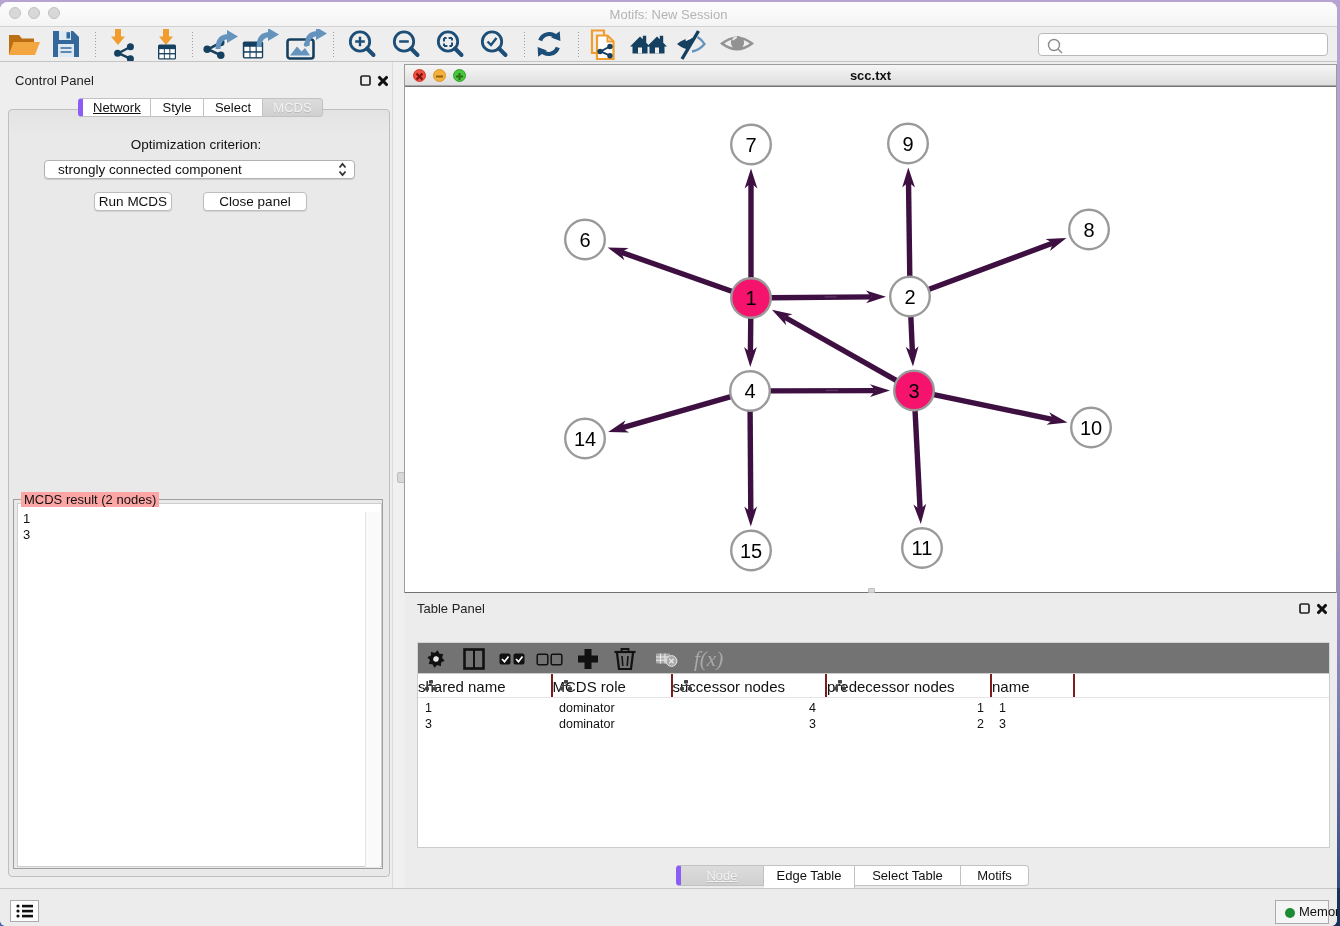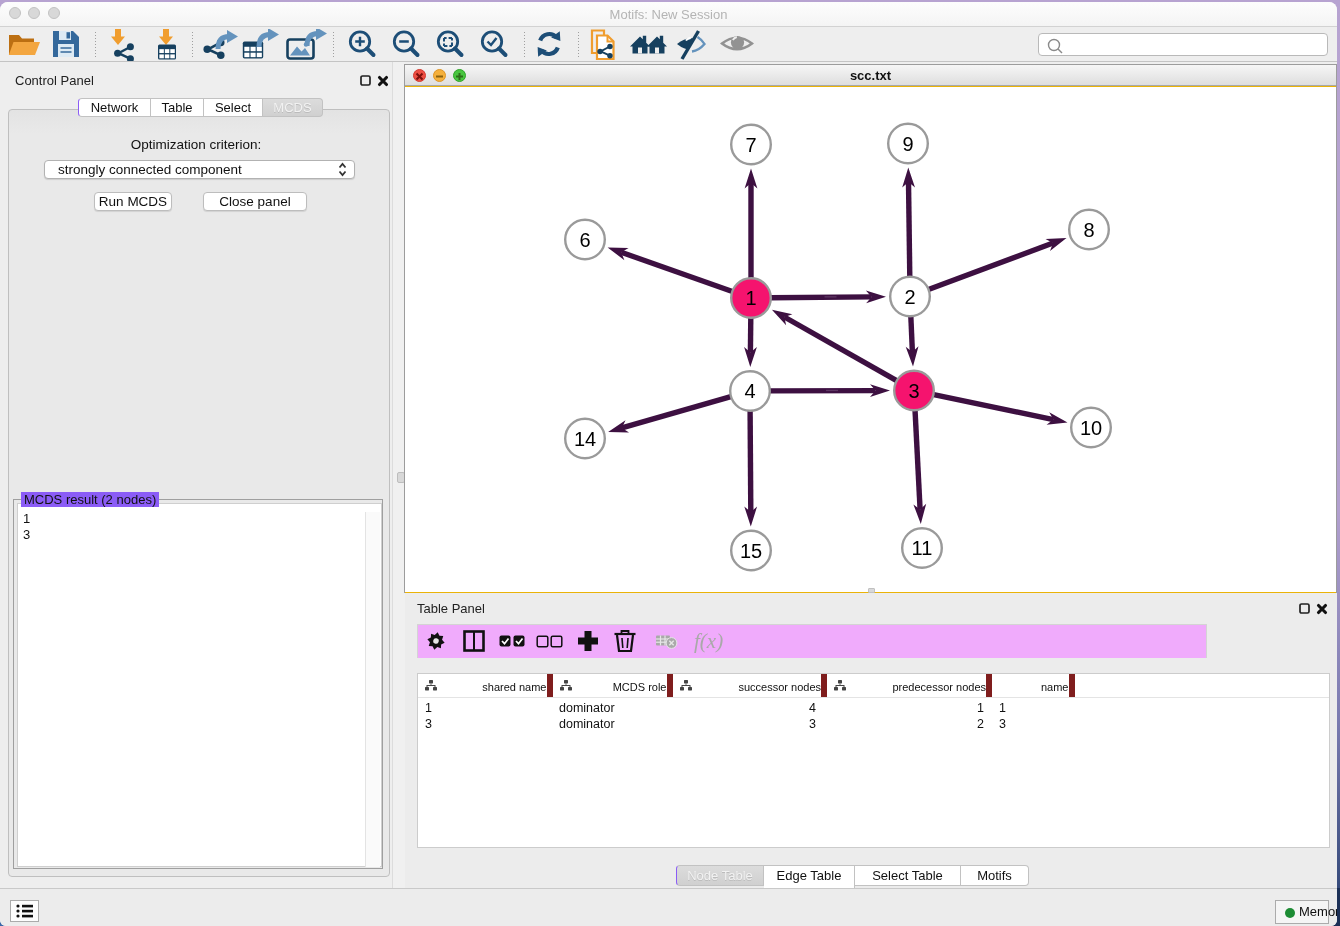--- a/index.html
+++ b/index.html
@@ -23,65 +23,65 @@
 .ticon { position:absolute; top:2px; }
 #searchbox { position:absolute; left:1038px; top:31px; width:290px; height:23px;
   background:#fff; border:1px solid #b9b9b9; border-radius:4px; }
 
 #cpanel { position:absolute; left:0; top:60px; width:392px; height:826px; background:#eeeeee; }
 #cp-title { position:absolute; left:15px; top:71px; font-size:13px; color:#222; }
 .tabbox { position:absolute; background:linear-gradient(#e3e3e3,#e9e9e9 24px); border:1px solid #bfbfbf; border-radius:4px; }
 .tabrow { position:absolute; display:flex; }
 .tab { height:19px; line-height:18px; font-size:13px; text-align:center;
   background:#fff; border:1px solid #c2c2c2; border-left:none; color:#111; padding:0 10px; }
-.tab.first { border-left:1px solid #8b5cf6; border-radius:4px 0 0 4px; }
+.tab.first { border-left:5px solid #8b5cf6; border-radius:4px 0 0 4px;text-decoration:underline; }
 .tab.last { border-radius:0 4px 4px 0; }
 .tab.sel { background:linear-gradient(#dcdcdc,#d0d0d0); color:#f2f2f2;
   text-shadow:0 1px 0 #bbb; }
 #opt-label { position:absolute; left:0; top:135px; width:392px; text-align:center;
   font-size:13.5px; color:#111; }
 #combo { position:absolute; left:44px; top:158px; width:311px; height:19px;
   background:#fff; border:1px solid #b2b2b2; border-radius:4px;
   font-size:13.5px; color:#111; line-height:17px; padding-left:13px;
   box-shadow:0 1px 1px rgba(0,0,0,0.12); }
 .btn { position:absolute; height:19px; background:#fff;
   border:1px solid #bdbdbd; border-radius:4px; font-size:13.5px; color:#111;
   text-align:center; line-height:17px; box-shadow:0 1px 1px rgba(0,0,0,0.10); }
 #fieldset { position:absolute; left:13px; top:497px; width:370px; height:370px;
   border:1px solid #9f9f9f; }
-#fieldset-label { position:absolute; left:21px; top:490px; background:#8b5cf6;
+#fieldset-label { position:absolute; left:21px; top:490px; background:#fca5a5;
   padding:0 3px; font-size:13px; color:#111; z-index:6; height:15px; line-height:15px; }
 #mcds-text { position:absolute; left:17px; top:501px; z-index:3; width:365px; height:364px;
   background:#fff; border:1px solid #cfcfcf; font-size:13px; color:#111; }
 #mcds-scroll { position:absolute; right:1px; top:8px; width:15px; height:355px;
   background:#fafafa; border-left:1px solid #e3e3e3; }
 
 #vsplit { position:absolute; left:392px; top:60px; width:13px; height:826px; background:#f0f0f0; border-left:1px solid #dcdcdc;}
 #vgrip { position:absolute; left:397px; top:470px; width:8px; height:11px;
   background:#d8d8d8; border:1px solid #bdbdbd; border-radius:2px; }
 
 #netwin { position:absolute; left:404px; top:62px; width:933px; height:529px;
-  border:1px solid #9c9c9c; border-bottom:none; background:#eab308;padding-left:20px; }
+  border:1px solid #9c9c9c; border-bottom:none; background:#737373;padding-left:20px; }
 #net-titlebar { position:absolute; left:0; top:0; width:100%; height:21px;
   background:linear-gradient(#f6f6f6,#dedede); border-bottom:1px solid #a8a8a8; }
 #net-title { position:absolute; width:100%; text-align:center; top:3px;
   font-size:13px; font-weight:bold; color:#111; }
 .mtl { position:absolute; top:4px; width:13px; height:13px; border-radius:50%; }
 #canvas { position:absolute; left:0; top:22px; width:931px; height:505px; background:#fff; }
 #hgrip { position:absolute; left:868px; top:586px; width:7px; height:5px;
   background:#d8d8d8; border:1px solid #c0c0c0; border-radius:1px; }
 
 #tpanel { position:absolute; left:405px; top:591px; width:932px; height:295px; background:#ececec; }
 #tp-title { position:absolute; left:12px; top:8px; font-size:13px; color:#222; }
-#tp-toolbar { position:absolute; left:12px; top:31px; width:790px; height:34px;
-  background:#f0abfc; border:1px solid #d4d4d4; border-bottom:none; }
+#tp-toolbar { position:absolute; left:12px; top:49px; width:913px; height:34px;
+  background:#737373; border:1px solid #d4d4d4; border-bottom:none; }
 #ttable { position:absolute; left:12px; top:80px; width:913px; height:175px;
   background:#fff; border:1px solid #cccccc; }
-.th { position:absolute; top:0; height:23px; border-right:6px solid #7f1d1d;
-  font-size:11px; color:#111; text-align:right; line-height:26px; }
+.th { position:absolute; top:0; height:23px; border-right:2px solid #7f1d1d;
+  font-size:15px; color:#111; text-align:left; line-height:26px; }
 #thead-line { position:absolute; left:0; top:23px; width:100%; height:1px; background:#e4e4e4; }
 .td { position:absolute; font-size:12.5px; color:#111; height:16px; line-height:16px; }
 
 #btabs { position:absolute; left:271px; top:272px; display:flex; }
 
 #statusbar { position:absolute; left:0; top:886px; width:1337px; height:40px;
   background:#ececec; border-top:1px solid #c9c9c9; }
 #listbtn { position:absolute; left:10px; top:11px; width:29px; height:22px;
   background:#fdfdfd; border:1px solid #ababab; }
 #membtn { position:absolute; right:8px; top:11px; width:54px; height:24px;
@@ -267,21 +267,21 @@
 
   <div id="cpanel"></div>
   <div id="cp-title">Control Panel</div>
   <svg class="abs" style="left:359px;top:72px;" width="32" height="13" viewBox="0 0 32 13">
     <rect x="2" y="2" width="9" height="9" rx="1.5" fill="none" stroke="#222" stroke-width="1.7"></rect>
     <path d="M20.5 3.5 L27.5 10.5 M27.5 3.5 L20.5 10.5" stroke="#111" stroke-width="3.1" stroke-linecap="round"></path>
   </svg>
   <div class="tabbox" style="left:8px;top:107px;width:382px;height:768px;"></div>
   <div class="tabrow" style="left:78px;top:96px;">
     <div class="tab first" style="width:73px;">Network</div>
-    <div class="tab" style="width:53px;">Table</div>
+    <div class="tab" style="width:53px;">Style</div>
     <div class="tab" style="width:59px;">Select</div>
     <div class="tab last sel" style="width:60px;">MCDS</div>
   </div>
   <div id="combo">strongly connected component
     <svg width="13" height="17" style="position:absolute;right:5px;top:0px;" viewBox="0 0 13 17">
       <path d="M3.5 6.5 L6.5 3 L9.5 6.5" fill="none" stroke="#333" stroke-width="1.8"></path>
       <path d="M3.5 10.5 L6.5 14 L9.5 10.5" fill="none" stroke="#333" stroke-width="1.8"></path>
     </svg>
   </div>
   <div id="opt-label">Optimization criterion:</div>

